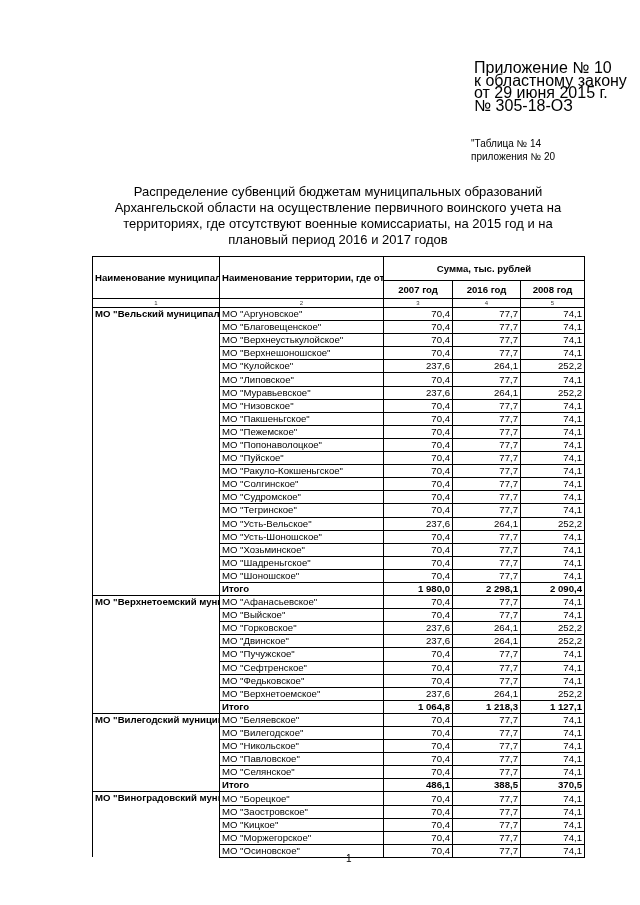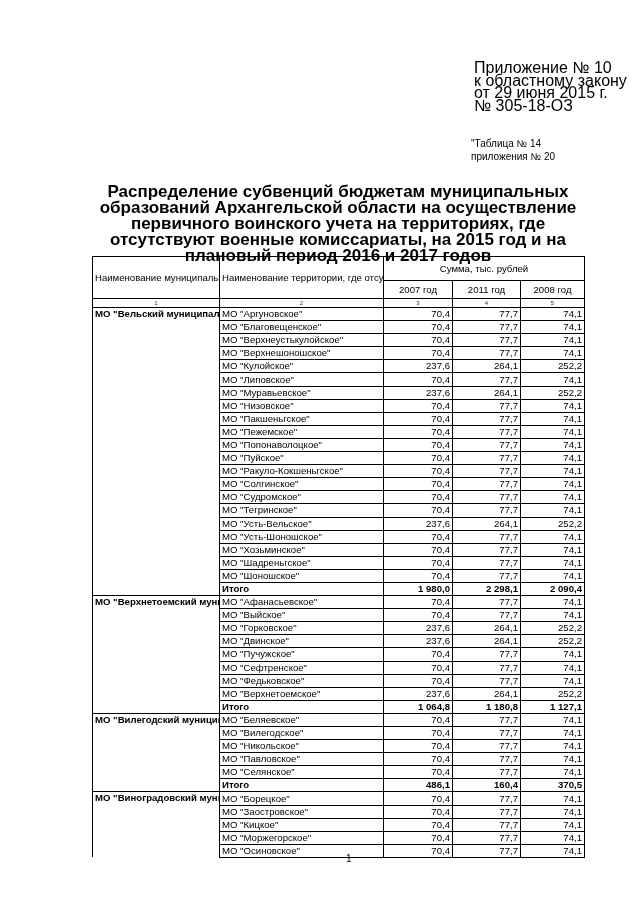--- a/index.html
+++ b/index.html
@@ -1,25 +1,25 @@
 <!DOCTYPE html>
 <html><head>
 <meta charset="utf-8">
 <style>
   html, body { margin: 0; padding: 0; background: #ffffff; }
   body { width: 640px; height: 905px; position: relative; overflow: hidden;
          font-family: "Liberation Sans", sans-serif; color: #000; }
   .appendix { position: absolute; left: 474px; top: 62px; font-size: 16px; line-height: 12.5px; }
   .tableref { position: absolute; left: 471px; top: 138px; font-size: 10px; line-height: 12.5px; }
   .title { position: absolute; left: 92px; top: 184px; width: 492px; text-align: center;
-           font-weight: bold; font-size: 17px; line-height: 16px; }
+           font-weight: normal; font-size: 13px; line-height: 16px; }
   table.grid { position: absolute; left: 92px; top: 256px; border-collapse: collapse;
                table-layout: fixed; width: 492px; font-size: 9.6px; }
   table.grid td, table.grid th { padding: 0 2px; overflow: hidden; white-space: nowrap; }
-  th { font-weight: normal; border: 1px solid #000; line-height: 12px; }
+  th { font-weight: bold; border: 1px solid #000; line-height: 12px; }
   th.wrap { white-space: normal; }
   tr.nums td { font-size: 6px; text-align: center; height: 8px; line-height: 8px;
                border: 1px solid #000; border-top: 1.5px solid #000; color: #333; }
   tr.data td { height: 12.1px; line-height: 12px; }
   td.district { font-weight: bold; vertical-align: top; white-space: normal; line-height: 13px;
                 border-left: 1.5px solid #000; border-right: 1px solid #000; border-top: 1.5px solid #000; }
   td.mo { border-left: 1px solid #000; border-bottom: 1px solid #000; }
   td.num { text-align: right; border-left: 1px solid #000; border-right: 1px solid #000; border-bottom: 1px solid #000; }
   td.num.last { border-right: 1.5px solid #000; }
   tr.total td { font-weight: bold; border-bottom: 1.5px solid #000; }
@@ -54,21 +54,21 @@
       <col style="width:64px">
   </colgroup>
   <thead>
     <tr style="height:24px">
       <th rowspan="2" class="wrap th-top th-left">Наименование муниципального района, городского округа</th>
       <th rowspan="2" class="wrap th-top">Наименование территории, где отсутствует военный комиссариат</th>
       <th colspan="3" class="th-top th-right">Сумма, тыс. рублей</th>
     </tr>
     <tr style="height:18px">
       <th>2007 год</th>
-      <th>2011 год</th>
+      <th>2016 год</th>
       <th class="th-right">2008 год</th>
     </tr>
     <tr class="nums">
       <td class="th-left">1</td>
       <td>2</td>
       <td>3</td>
       <td>4</td>
       <td class="th-right">5</td>
     </tr>
   </thead>
@@ -251,21 +251,21 @@
       </tr>
       <tr class="data">
         <td class="mo">МО "Верхнетоемское"</td>
         <td class="num">237,6</td>
         <td class="num">264,1</td>
         <td class="num last">252,2</td>
       </tr>
       <tr class="data total">
         <td class="mo">Итого</td>
         <td class="num">1 064,8</td>
-        <td class="num">1 180,8</td>
+        <td class="num">1 218,3</td>
         <td class="num last">1 127,1</td>
       </tr>
       <tr class="data">
         <td class="district" rowspan="6">МО "Вилегодский муниципальный район"</td>
         <td class="mo">МО "Беляевское"</td>
         <td class="num">70,4</td>
         <td class="num">77,7</td>
         <td class="num last">74,1</td>
       </tr>
       <tr class="data">
@@ -288,21 +288,21 @@
       </tr>
       <tr class="data">
         <td class="mo">МО "Селянское"</td>
         <td class="num">70,4</td>
         <td class="num">77,7</td>
         <td class="num last">74,1</td>
       </tr>
       <tr class="data total">
         <td class="mo">Итого</td>
         <td class="num">486,1</td>
-        <td class="num">160,4</td>
+        <td class="num">388,5</td>
         <td class="num last">370,5</td>
       </tr>
       <tr class="data">
         <td class="district" rowspan="5">МО "Виноградовский муниципальный район"</td>
         <td class="mo">МО "Борецкое"</td>
         <td class="num">70,4</td>
         <td class="num">77,7</td>
         <td class="num last">74,1</td>
       </tr>
       <tr class="data">

